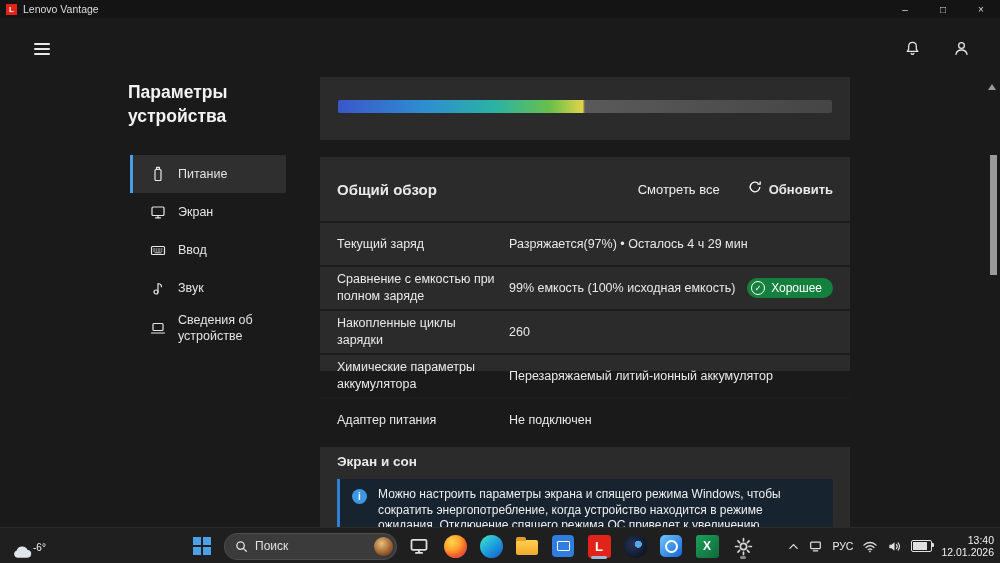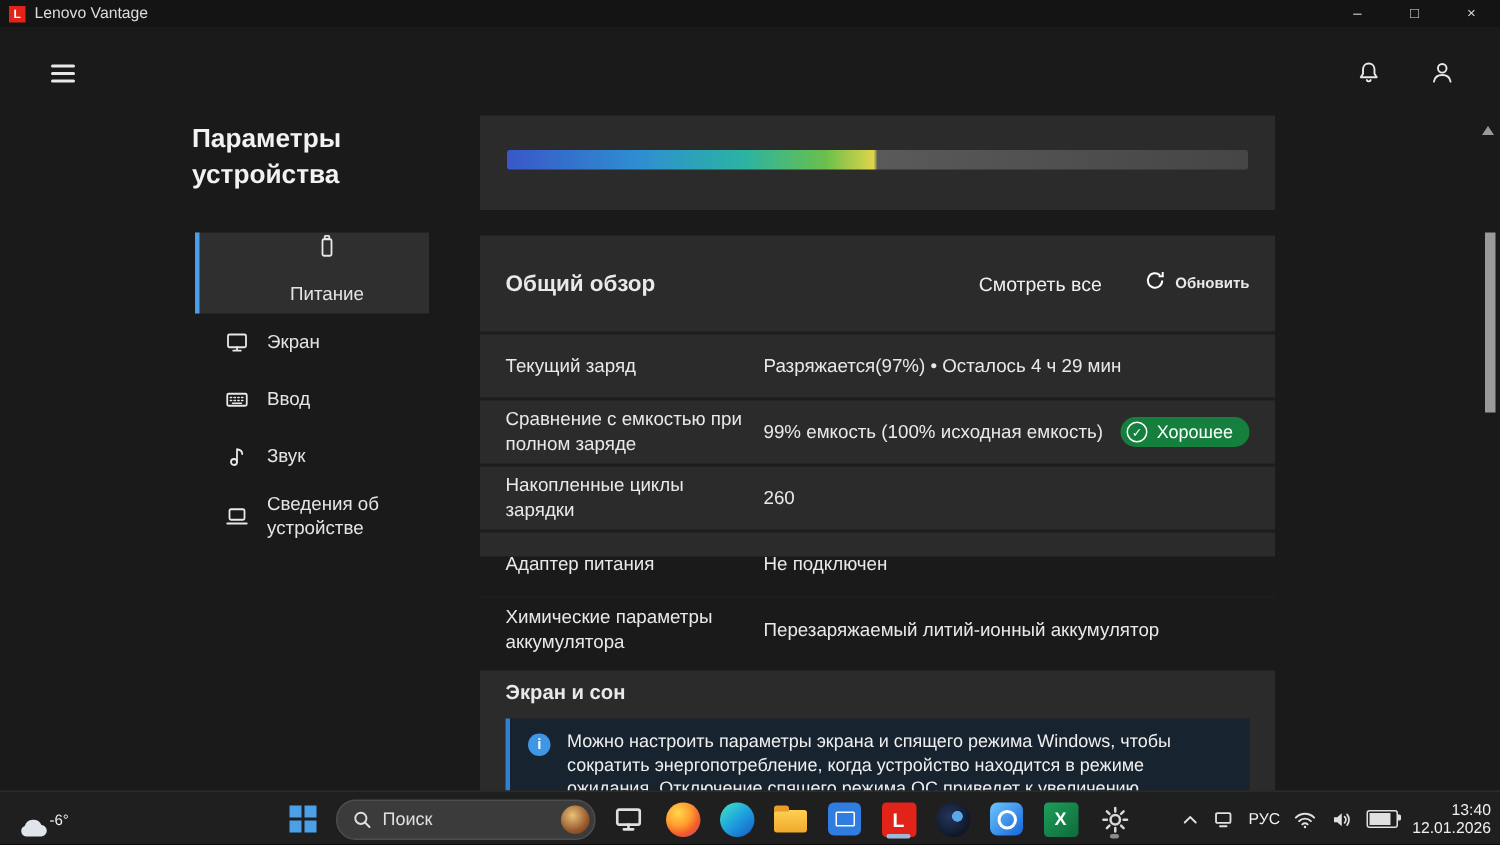--- a/index.html
+++ b/index.html
@@ -23,38 +23,38 @@
   .icon-bell{left:904px;}
   .icon-user{left:953px;}
   svg.line{stroke:#e8e8e8;stroke-width:1.2;fill:none;stroke-linecap:round;stroke-linejoin:round;}
 
   
   .sb-title{position:absolute;left:128px;top:80px;width:135px;
             font-size:17.5px;font-weight:700;line-height:24px;color:#f2f2f2;}
   .nav{position:absolute;left:130px;top:155px;width:156px;}
   .nav-item{display:flex;align-items:center;min-height:38px;padding-left:20px;gap:11px;
             font-size:12.5px;color:#e4e4e4;cursor:pointer;box-sizing:border-box;}
-  .nav-item.selected{background:#2f2f2f;border-left:3px solid #4a9eea;padding-left:17px;flex-direction:column;}
+  .nav-item.selected{background:#2f2f2f;border-left:3px solid #4a9eea;padding-left:17px;}
   .nav-item .nlabel{line-height:16px;padding:5px 0;}
   .nav-icon{flex:none;width:17px;height:17px;display:flex;align-items:center;}
 
   
   .card{position:absolute;left:320px;width:530px;background:#2b2b2b;box-sizing:border-box;}
   .card-top{top:77px;height:63px;}
   .grad-bar{position:absolute;left:18px;top:23px;width:494px;height:13px;border-radius:2px;
             background:linear-gradient(90deg,#3a57c9 0%,#2e8fd0 18%,#2bb3a3 32%,
                        #6abf4b 43%,#e0d44a 49.5%,#5a5a5a 50%,#454545 100%);}
 
   .card-overview{top:157px;height:214px;}
   .ov-header{height:64px;display:flex;align-items:center;padding:0 17px;}
   .ov-title{font-size:15px;font-weight:700;}
   .ov-actions{margin-left:auto;display:flex;align-items:center;gap:28px;}
   .see-all{font-size:13px;color:#f0f0f0;cursor:pointer;}
   .refresh{display:flex;align-items:center;gap:7px;cursor:pointer;}
-  .refresh-label{font-size:10px;font-weight:700;}
+  .refresh-label{font-size:13px;font-weight:700;}
   .row{min-height:44px;display:flex;align-items:center;padding:0 17px;
        border-top:2px solid #1d1d1d;box-sizing:border-box;}
   .row-label{flex:none;width:172px;padding-right:8px;font-size:12.5px;line-height:17px;box-sizing:border-box;}
   .row-value{font-size:12.5px;line-height:16px;}
   .badge{margin-left:auto;display:flex;align-items:center;gap:6px;background:#15803d;
          border-radius:13px;padding:3px 11px 3px 4px;font-size:12px;color:#fff;}
   .badge-check{width:14px;height:14px;border-radius:50%;border:1.4px solid #fff;box-sizing:border-box;
                display:flex;align-items:center;justify-content:center;font-size:8.5px;color:#fff;}
 
   .card-sleep{top:447px;height:112px;}
@@ -226,26 +226,26 @@
       <div class="badge">
         <span class="badge-check">✓</span>
         <span>Хорошее</span>
       </div>
     </div>
     <div class="row">
       <div class="row-label">Накопленные циклы зарядки</div>
       <div class="row-value">260</div>
     </div>
     <div class="row">
+      <div class="row-label">Химические параметры аккумулятора</div>
+      <div class="row-value">Перезаряжаемый литий-ионный аккумулятор</div>
+    </div>
+    <div class="row">
       <div class="row-label">Адаптер питания</div>
       <div class="row-value">Не подключен</div>
-    </div>
-    <div class="row">
-      <div class="row-label">Химические параметры аккумулятора</div>
-      <div class="row-value">Перезаряжаемый литий-ионный аккумулятор</div>
     </div>
   </div>
 
   <div class="card card-sleep">
     <div class="ss-title">Экран и сон</div>
     <div class="infobox">
       <div class="info-ico">i</div>
       <div class="info-text">Можно настроить параметры экрана и спящего режима Windows, чтобы сократить энергопотребление, когда устройство находится в режиме ожидания. Отключение спящего режима ОС приведет к увеличению энергопотребления. Рекомендуется</div>
     </div>
   </div>

